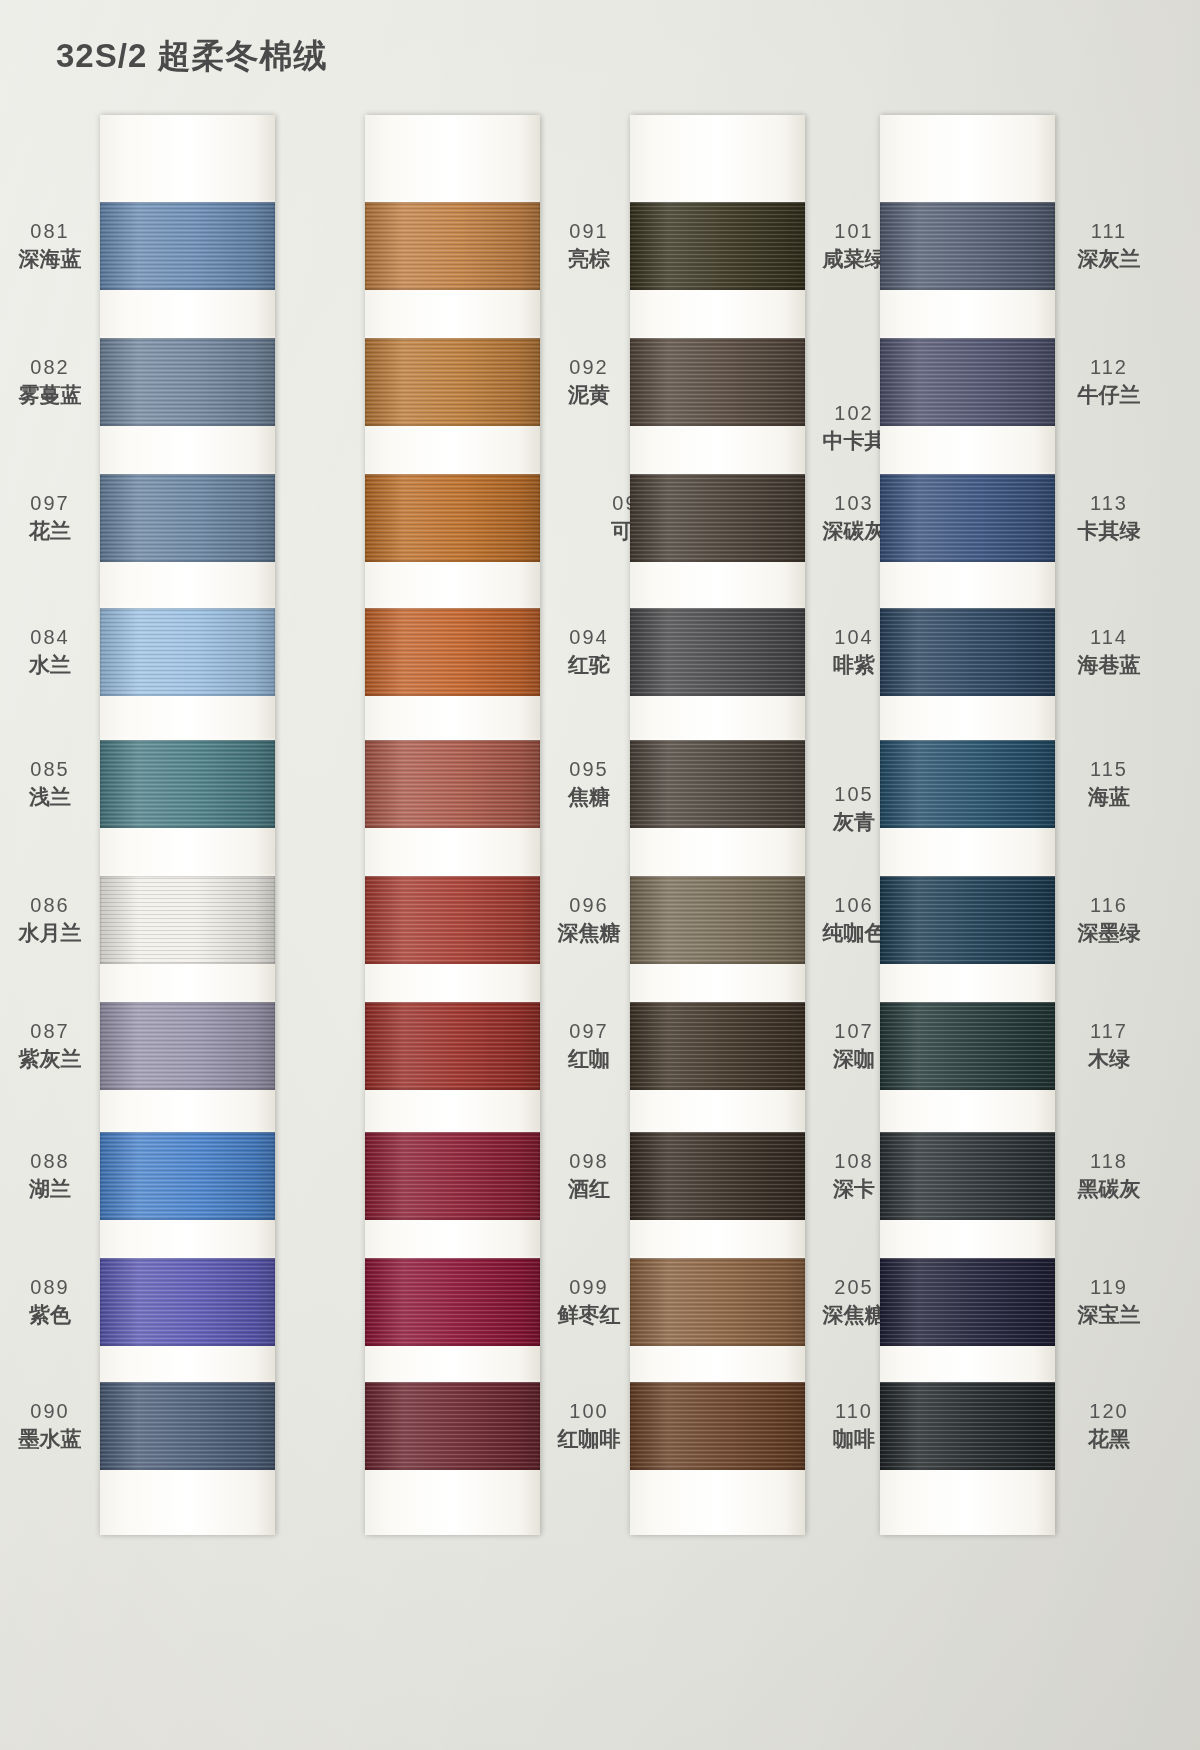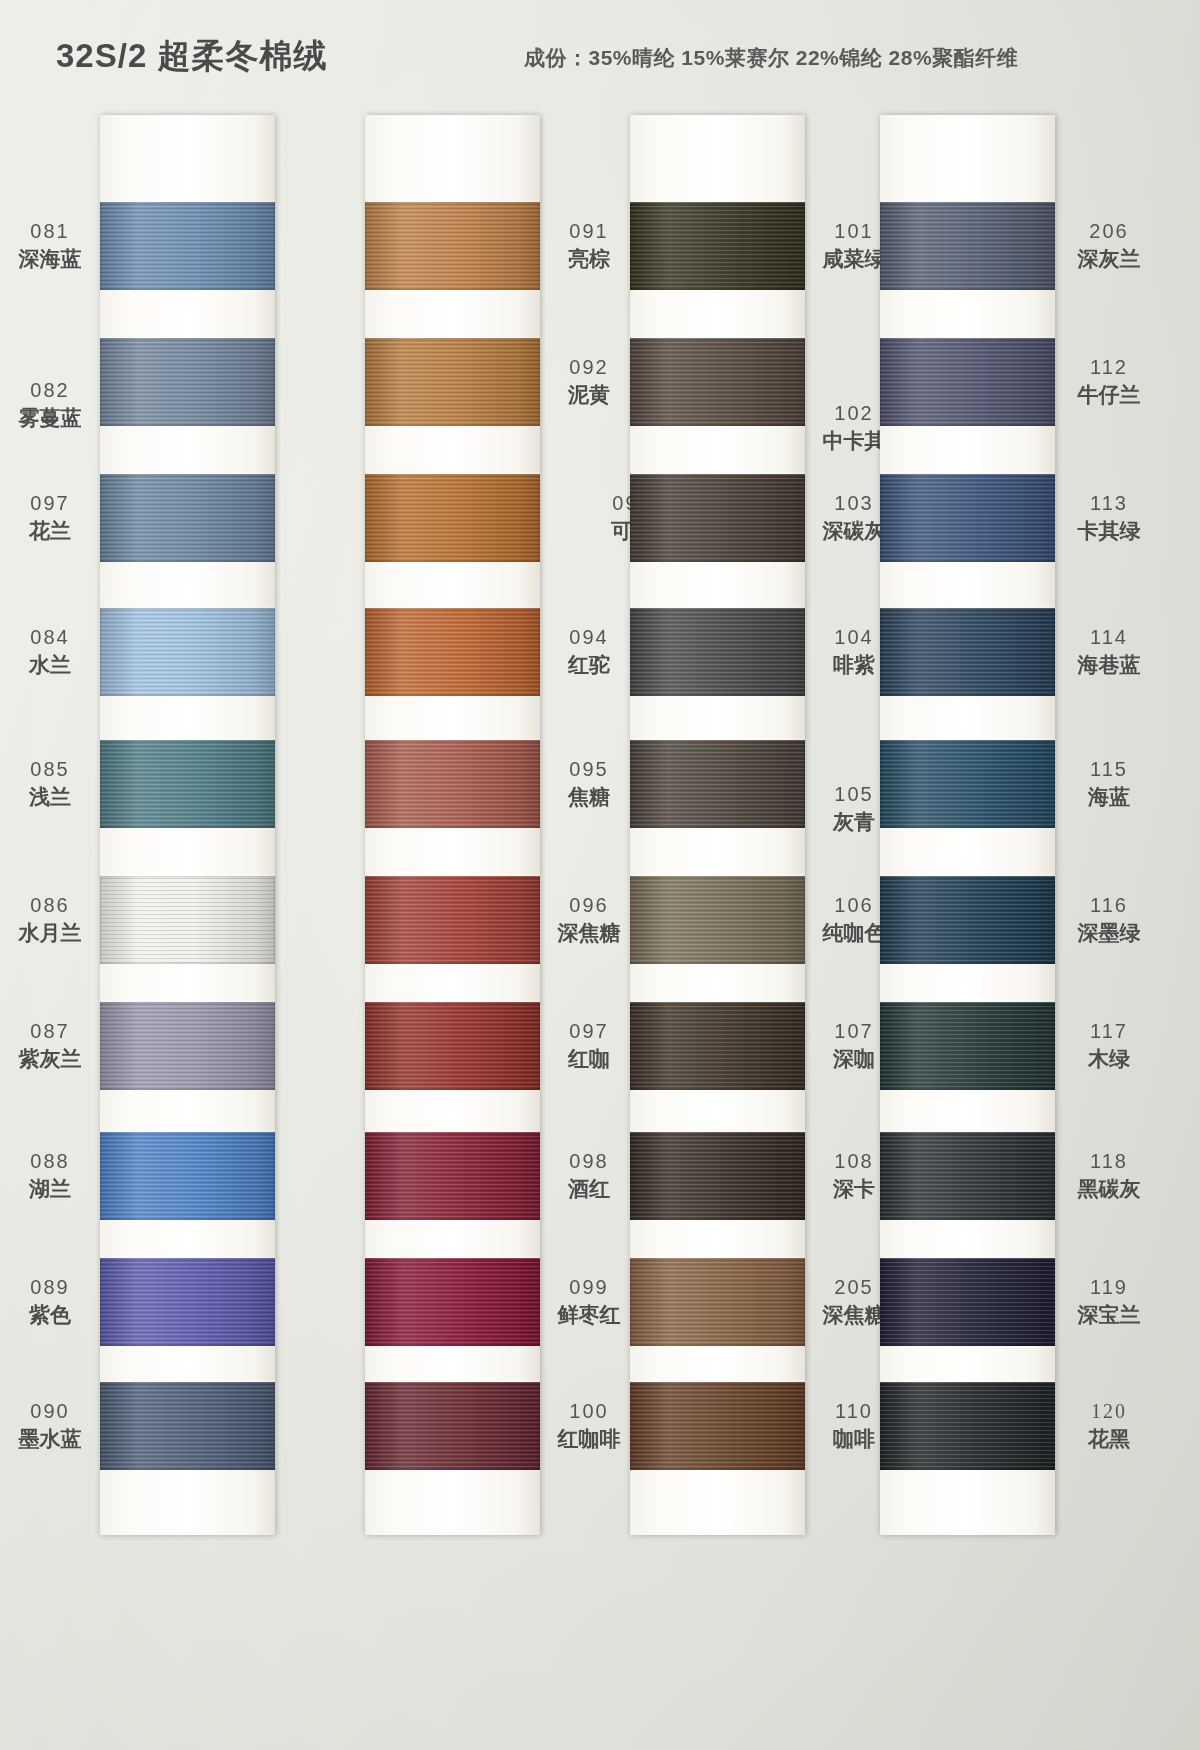--- a/index.html
+++ b/index.html
@@ -103,21 +103,20 @@
   }
   .watermark small{display:block;font-size:9px;letter-spacing:3px;font-style:normal;font-weight:400;color:#b5a7a1;}
 </style>
 </head>
 <body>
 
 <div class="paper"></div>
 
 <div class="header">
   <div class="title">32S/2 超柔冬棉绒</div>
-  <div class="composition">成份：35%晴纶 15%莱赛尔 22%锦纶 28%聚酯纤维</div>
 </div>
 
 <div class="board">
 
   <div class="column col1">
     <div class="strip"></div>
     <div class="swatches">
         <div class="swatch" style="left: 100px; top: 92px; background: rgb(107, 140, 180);">
           <div class="threads"></div>
           <div class="sheen"></div>
@@ -167,21 +166,21 @@
           <div class="threads"></div>
           <div class="sheen"></div>
           <div class="fuzz"></div>
         </div>
       </div>
     <div class="labels">
         <div class="label" style="top: 110px;">
           <span class="code">081</span>
           <span class="name">深海蓝</span>
         </div>
-        <div class="label" style="top: 246px; margin-top: 23px;">
+        <div class="label" style="top: 246px;">
           <span class="code">082</span>
           <span class="name">雾蔓蓝</span>
         </div>
         <div class="label" style="top: 382px;">
           <span class="code">097</span>
           <span class="name">花兰</span>
         </div>
         <div class="label" style="top: 516px;">
           <span class="code">084</span>
           <span class="name">水兰</span>
@@ -458,21 +457,21 @@
           <div class="fuzz"></div>
         </div>
         <div class="swatch" style="left: 85px; top: 1272px; background: rgb(35, 40, 42);">
           <div class="threads"></div>
           <div class="sheen"></div>
           <div class="fuzz"></div>
         </div>
       </div>
     <div class="labels">
         <div class="label" style="top: 110px;">
-          <span class="code">206</span>
+          <span class="code">111</span>
           <span class="name">深灰兰</span>
         </div>
         <div class="label" style="top: 246px;">
           <span class="code">112</span>
           <span class="name">牛仔兰</span>
         </div>
         <div class="label" style="top: 382px;">
           <span class="code">113</span>
           <span class="name">卡其绿</span>
         </div>
@@ -493,20 +492,20 @@
           <span class="name">木绿</span>
         </div>
         <div class="label" style="top: 1040px;">
           <span class="code">118</span>
           <span class="name">黑碳灰</span>
         </div>
         <div class="label" style="top: 1166px;">
           <span class="code">119</span>
           <span class="name">深宝兰</span>
         </div>
-        <div class="label" style="top: 1290px; font-family: Liberation Serif, serif;">
+        <div class="label" style="top: 1290px;">
           <span class="code">120</span>
           <span class="name">花黑</span>
         </div>
       </div>
   </div>
 
 </div>
 
 </body></html>

